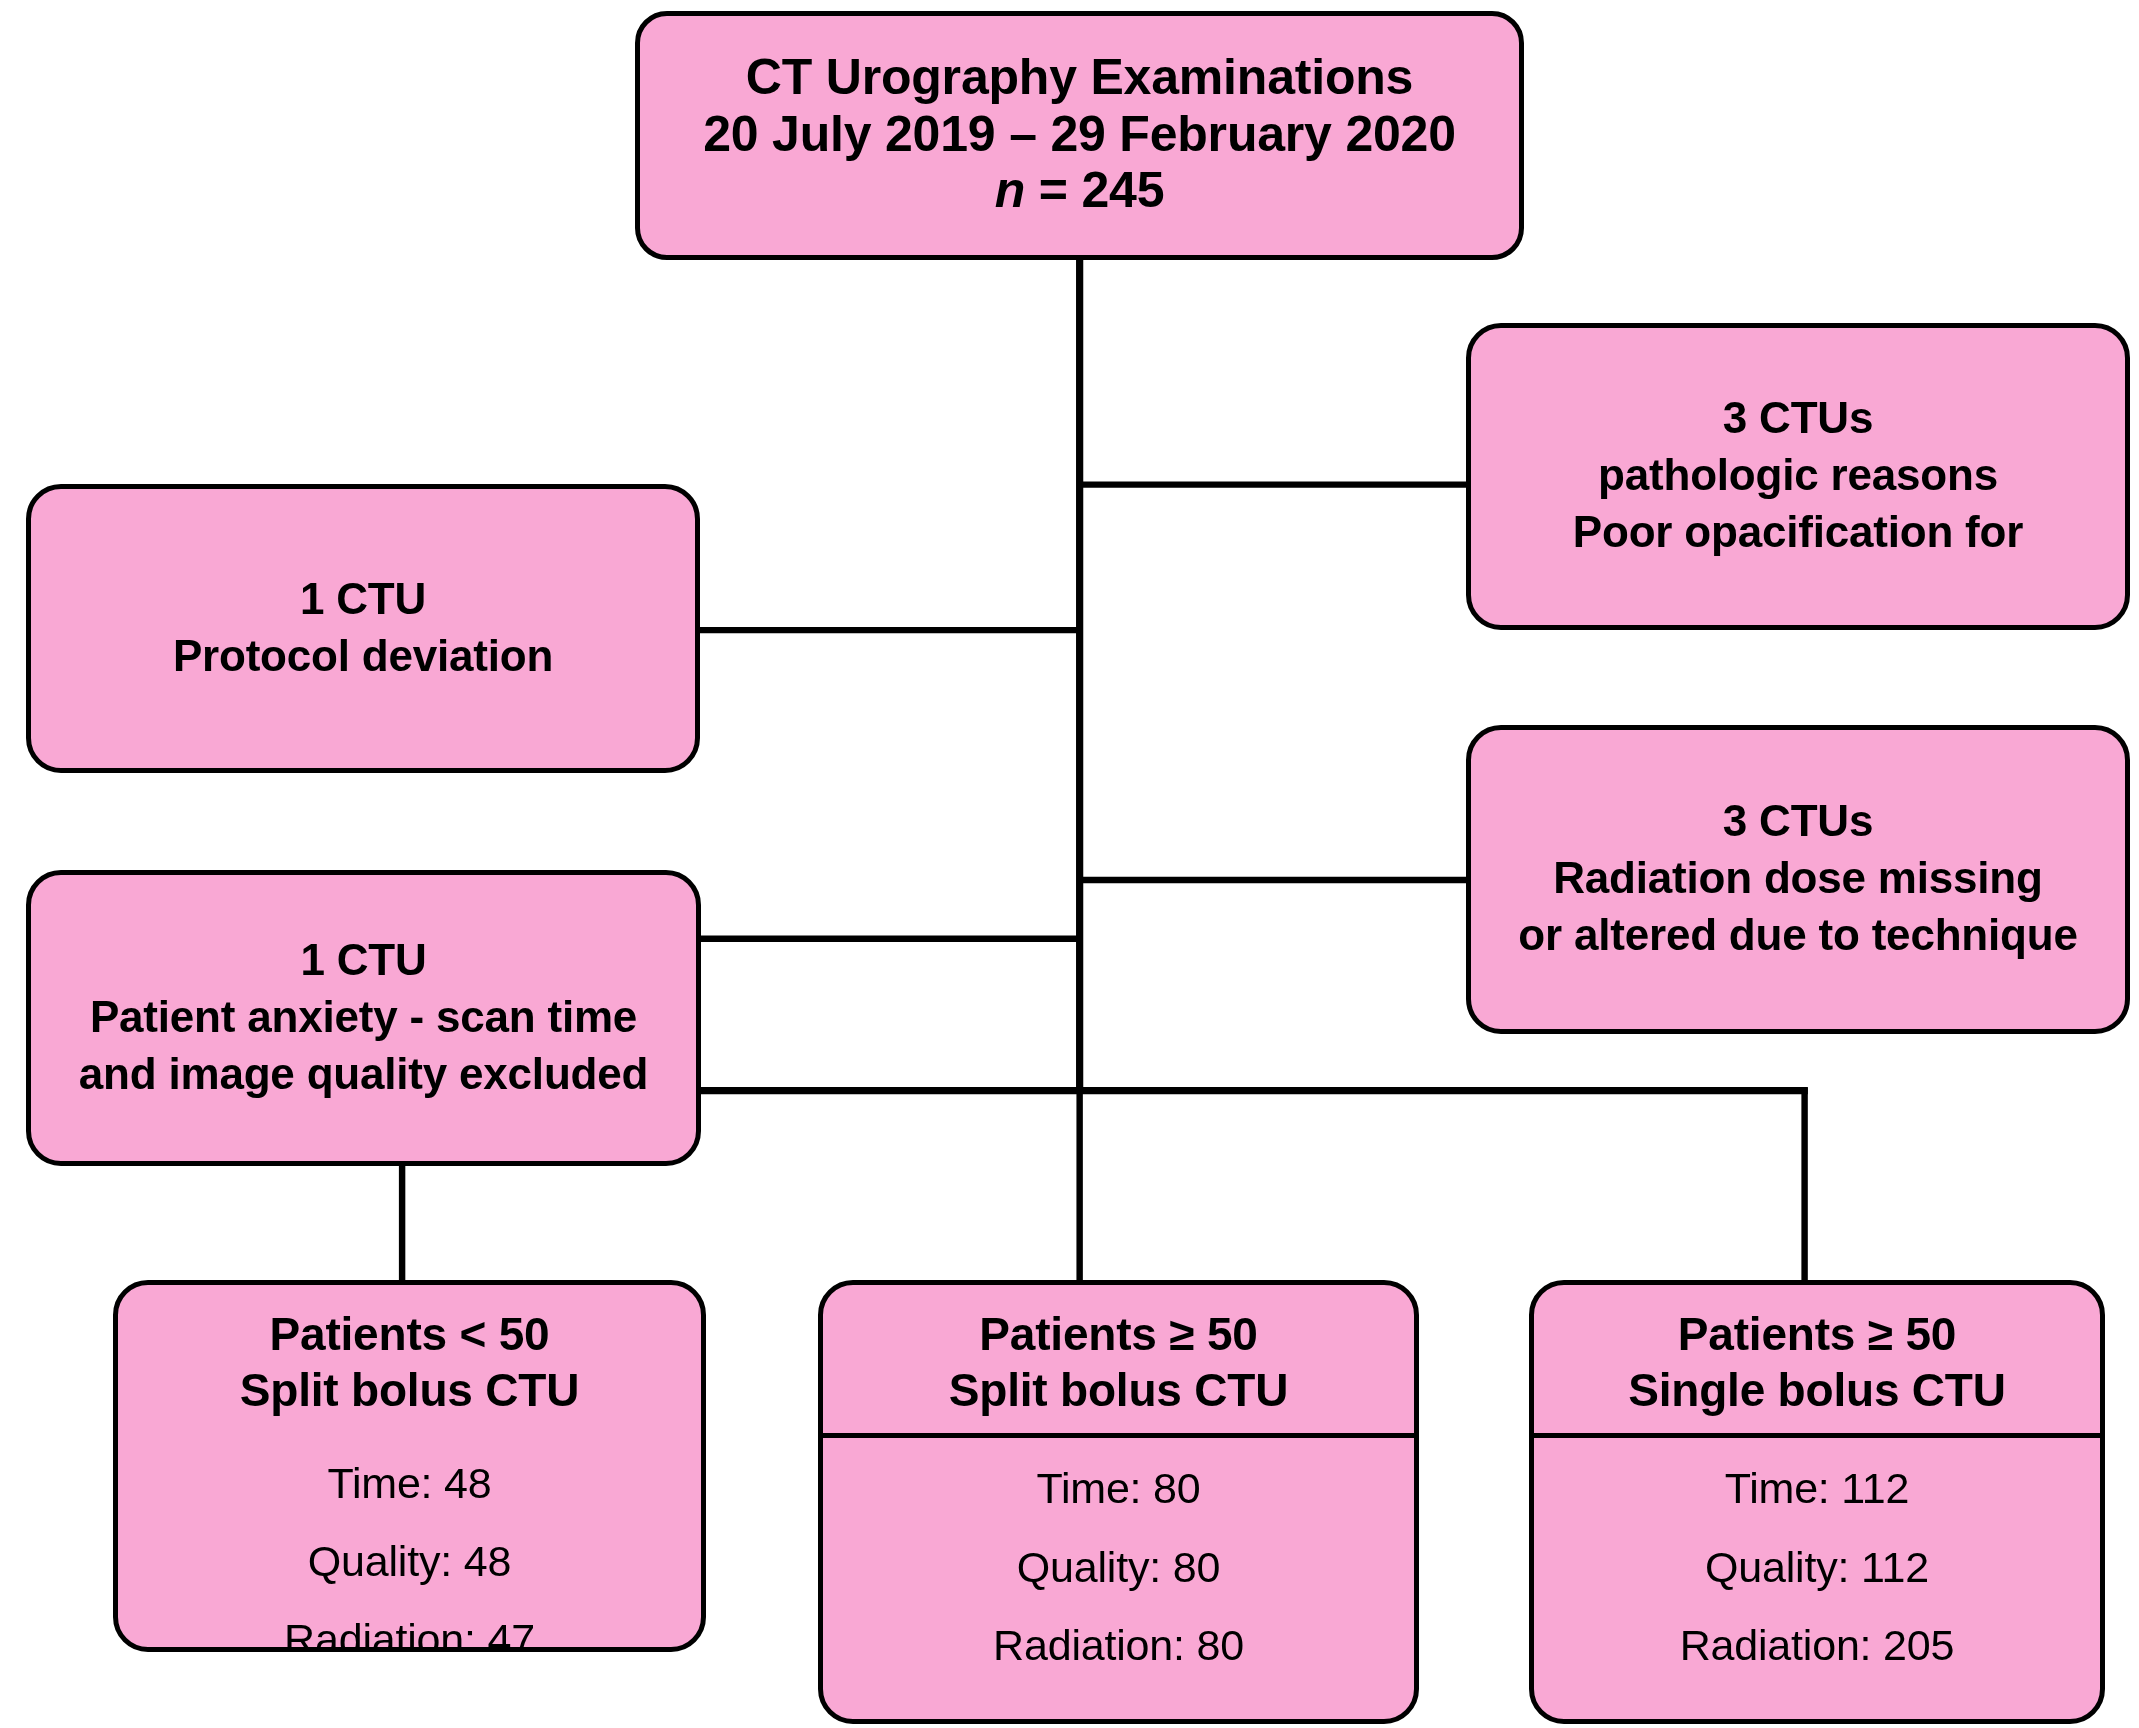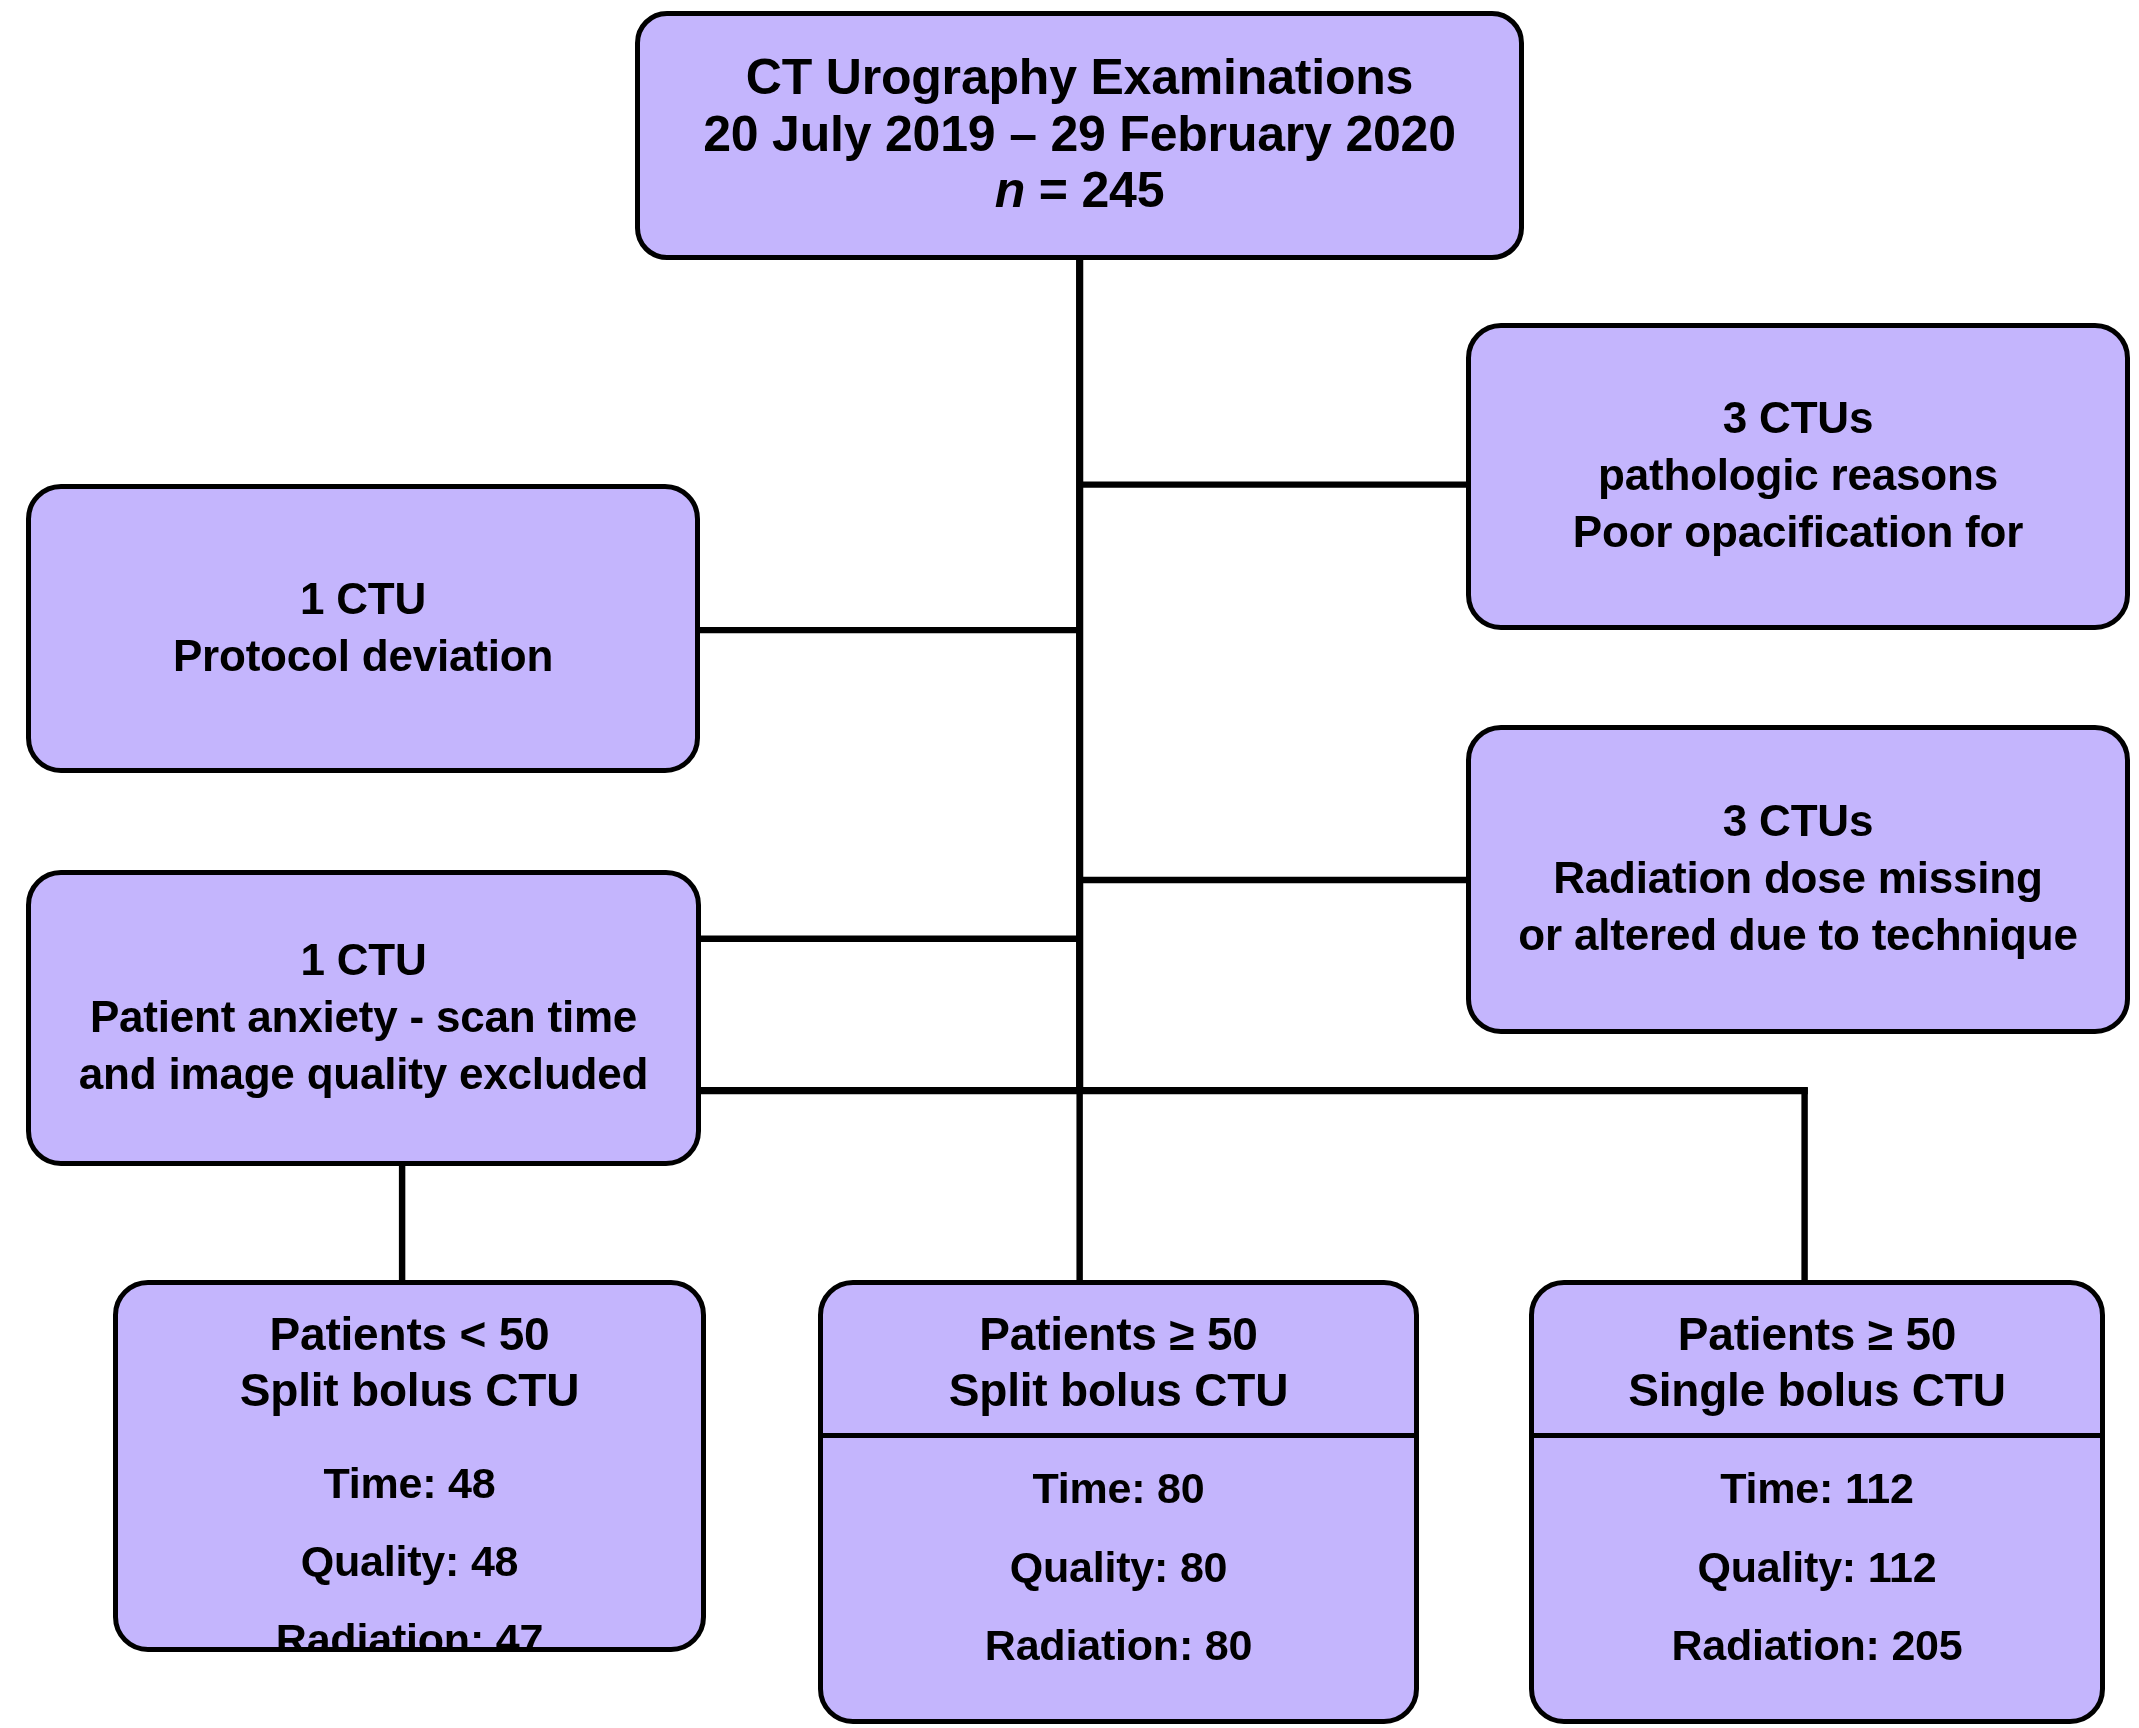--- a/index.html
+++ b/index.html
@@ -21,21 +21,21 @@
     top: 0;
     width: 2140px;
     height: 1728px;
     pointer-events: none;
   }
   .node {
     position: absolute;
     box-sizing: border-box;
     border: 5.6px solid #000000;
     border-radius: 35px;
-    background: #c4b5fd;
+    background: #f9a8d4;
     display: flex;
     flex-direction: column;
     align-items: center;
     justify-content: center;
     text-align: center;
     color: #000000;
     z-index: 3;
   }
   .node .line {
     font-weight: bold;
@@ -102,21 +102,21 @@
     width: 100%;
     box-sizing: border-box;
     padding: 27px 8px 21px 8px;
     display: flex;
     flex-direction: column;
     align-items: center;
     gap: 31px;
   }
   .outcome .body .line {
     font-size: 43px;
-    font-weight: bold;
+    font-weight: normal;
     line-height: 1.1;
   }
 
   #node-out-young  { left: 113px;  top: 1280px; width: 593px; height: 372px; }
   #node-out-split  { left: 818px; top: 1280px; width: 601px; height: 444px; }
   #node-out-single { left: 1529px; top: 1280px; width: 576px; height: 444px; }
 </style>
 </head>
 <body>
 

